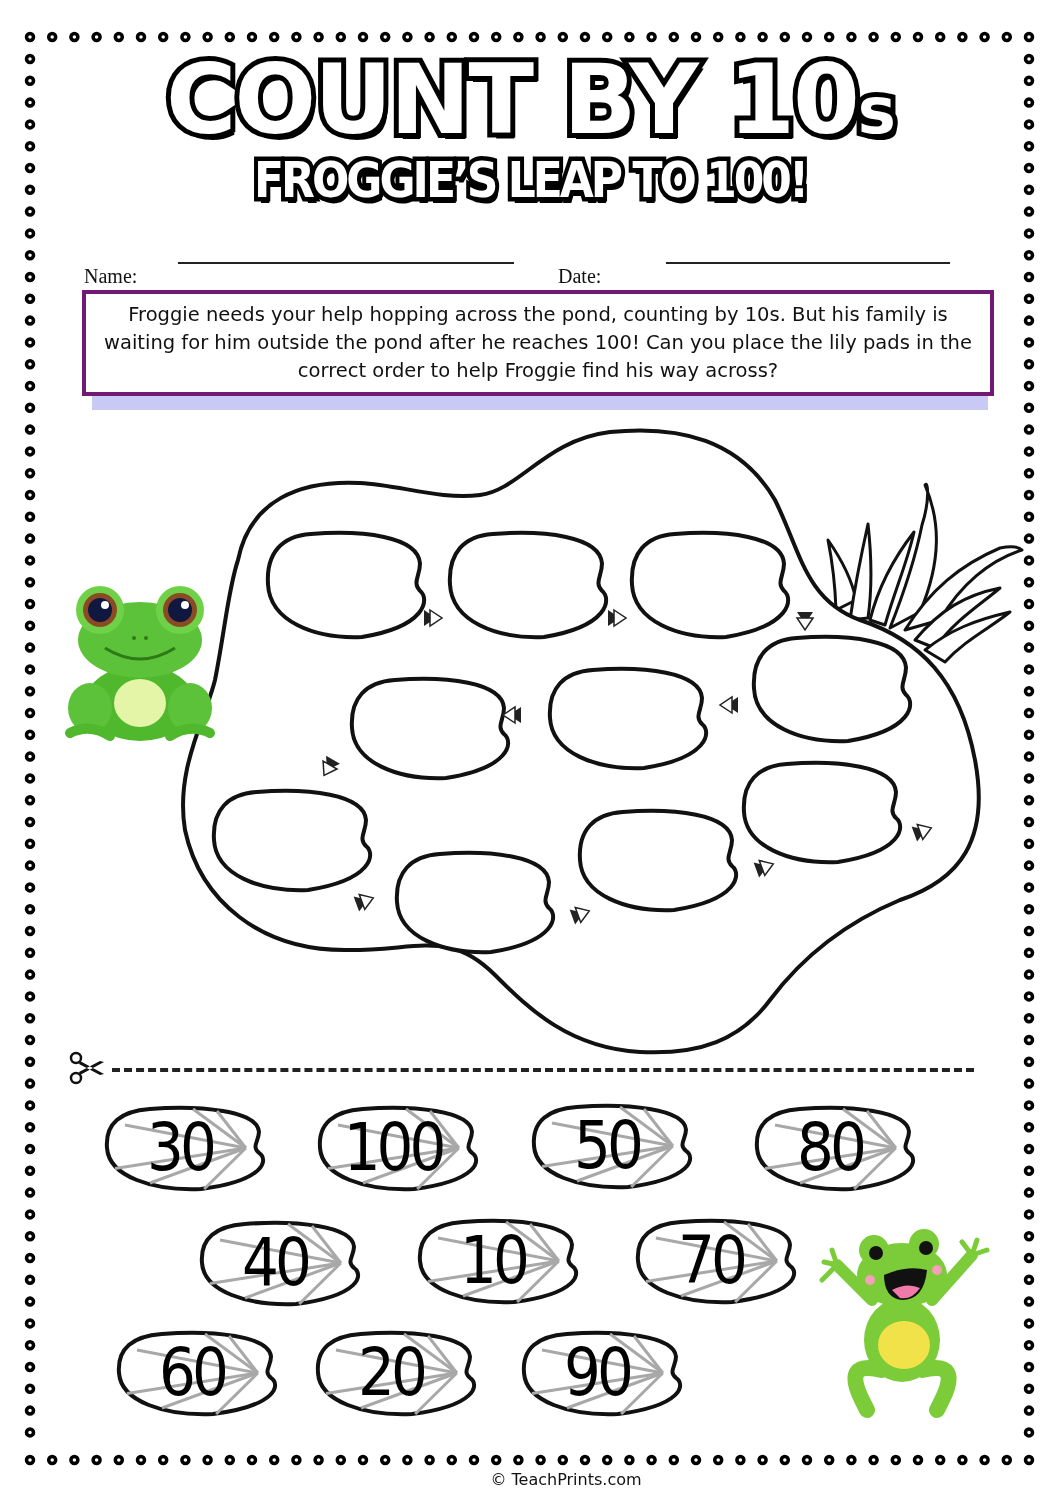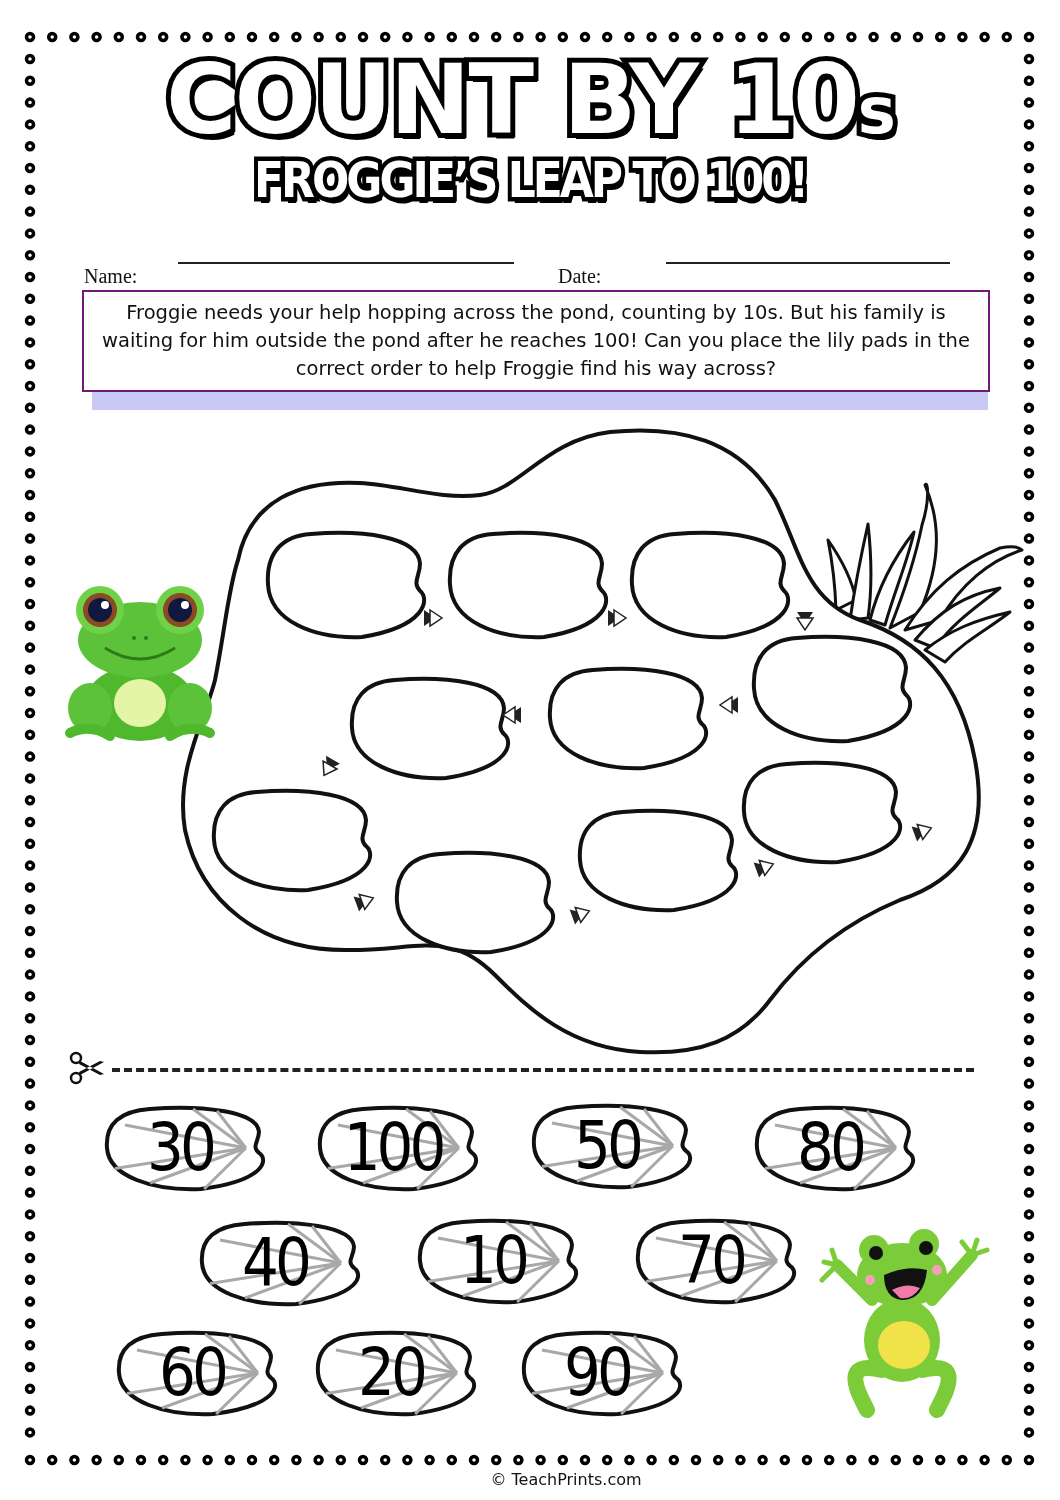--- a/index.html
+++ b/index.html
@@ -8,21 +8,21 @@
   #border-svg{position:absolute;left:0;top:0;}
   .title{position:absolute;left:0;width:1060px;text-align:center;font-family:"DejaVu Sans",sans-serif;font-weight:bold;color:#fff;}
   .title-main{top:52px;font-size:96px;letter-spacing:-2px;line-height:1;
     -webkit-text-stroke:10px #000;paint-order:stroke fill;text-shadow:4px 6px 0 #000;}
   .title-main .sub-s{font-size:64px;}
   .title-sub{top:158px;font-size:44px;letter-spacing:-3px;line-height:1;transform:scaleY(1.15);
     -webkit-text-stroke:8px #000;paint-order:stroke fill;text-shadow:3px 5px 0 #000;}
   .field-label{position:absolute;font-family:Liberation Serif, serif;font-size:20px;top:237px;margin-top:28px;}
   .field-line{position:absolute;top:262px;height:0;border-bottom:2px solid #222;}
   .instr-shadow{position:absolute;left:92px;top:300px;width:896px;height:110px;background:#c9c9f5;}
-  .instr-box{position:absolute;left:82px;top:290px;width:884px;height:98px;border:2px solid #701a75;background:#fff;
+  .instr-box{position:absolute;left:82px;top:290px;width:884px;height:98px;border:4px solid #701a75;background:#fff;
     display:flex;align-items:center;justify-content:flex-start;text-align:center;
     font-family:"DejaVu Sans",sans-serif;font-size:19.5px;line-height:28px;padding:0 10px;}
   .pad-num{position:absolute;font-family:"DejaVu Sans",sans-serif;font-size:58px;font-weight:normal;letter-spacing:-4px;
     transform:scaleY(1.15);color:#000;text-align:center;}
   .footer{position:absolute;top:1470px;left:4px;width:1060px;text-align:center;font-size:16px;font-family:"DejaVu Sans",sans-serif;padding-left:32px;}
 </style>
 </head>
 <body>
 
 <svg id="border-svg" width="1060" height="1500">

